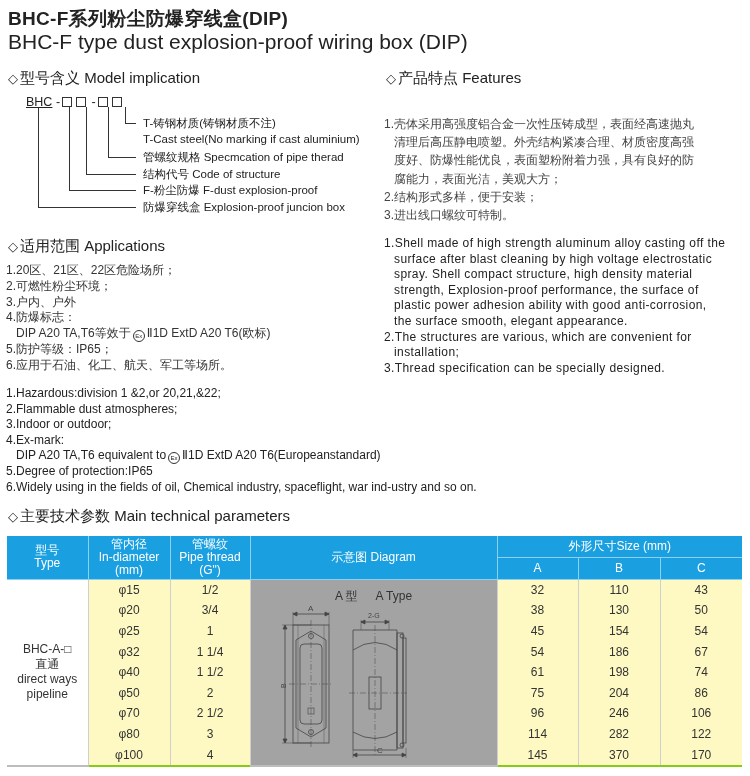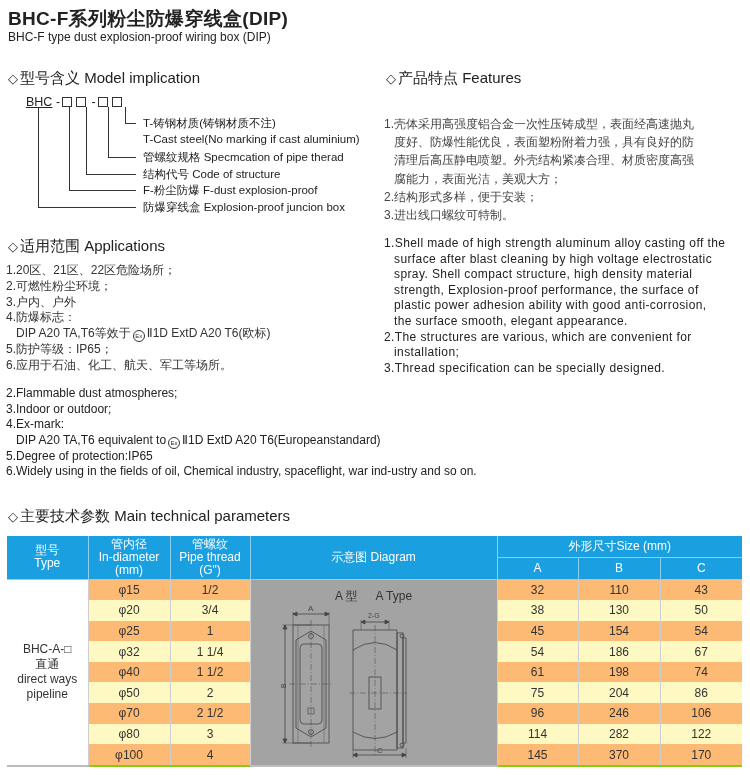--- a/index.html
+++ b/index.html
@@ -1,20 +1,20 @@
 <!DOCTYPE html>
 <html><head>
 <meta charset="utf-8">
 <style>
   html, body { margin:0; padding:0; background:#ffffff; }
   body { width:750px; height:776px; position:relative; overflow:hidden;
          font-family:"Liberation Sans", "DejaVu Sans", sans-serif; color:#222; }
   .abs { position:absolute; white-space:nowrap; }
   .title-cn { left:8px; top:6px; font-size:19px; font-weight:bold; color:#222; letter-spacing:0.3px; }
-  .title-en { left:8px; top:30px; font-size:12px; color:#222; }
+  .title-en { left:8px; top:30px; font-size:21px; color:#222; }
   .sec-head { font-size:15px; color:#222; }
   .sec-head .dia { font-size:13px; margin-right:2px; }
   .model-code { left:26px; top:95px; font-size:12.5px; color:#222; }
   .model-code .sq { display:inline-block; width:8px; height:8px; border:1px solid #333; margin:0 2px; vertical-align:-1px; }
   .mline { position:absolute; background:#333; }
   .mlabel { position:absolute; font-size:11.5px; color:#222; white-space:nowrap; }
   .feat-cn { left:384px; top:115px; width:360px; font-size:12px; color:#444; line-height:18.2px; }
   .feat-cn div { white-space:nowrap; }
   .indent { padding-left:10px; }
   .feat-en { left:384px; top:236px; width:362px; font-size:12px; color:#222; line-height:15.6px; letter-spacing:0.4px; }
@@ -22,21 +22,21 @@
   .app-cn { left:6px; top:263px; font-size:12px; color:#333; line-height:15.8px; }
   .app-en { left:6px; top:386px; font-size:12px; color:#222; line-height:15.6px; }
   .app-cn div, .app-en div { white-space:nowrap; }
   .exsym { display:inline-block; width:10px; height:10px; border:1px solid #333; border-radius:50%; font-size:6px; line-height:10px; text-align:center; vertical-align:-1px; margin:0 2px; }
 
   table.params { position:absolute; left:7px; top:536px; width:735px; border-collapse:collapse; table-layout:fixed; }
   table.params th { background:#1a9fe0; color:#ffffff; font-weight:normal; font-size:12px; line-height:13px; border-right:1px solid #8cd0f2; border-bottom:1px solid #8cd0f2; padding:0; text-align:center; }
   table.params th:last-child { border-right:none; }
   table.params td { font-size:12px; color:#333; text-align:center; height:20.6px; padding:0; border-right:1px solid #cfcfcf; }
   table.params td:last-child { border-right:none; }
-  table.params tr.odd td.stripe { background:#fdba74; }
+  table.params tr.odd td.stripe { background:#fef9c3; }
   table.params tr.even td.stripe { background:#fef9c3; }
   table.params tr.last td { border-bottom:2px solid #84cc16; }
   td.typecell { background:#fff; line-height:15px; font-size:12px; color:#333; border-bottom:2px solid #bdbdbd; }
   td.diagcell { background:#a3a3a3; position:relative; vertical-align:top; border-bottom:2px solid #bdbdbd; }
   .diag-title { position:absolute; left:0; right:0; top:8px; text-align:center; font-size:12px; color:#333; }
   .diag-svg { position:absolute; left:30px; top:20px; }
 </style>
 </head>
 <body>
 
@@ -69,22 +69,22 @@
 <div class="mlabel" style="left:143px; top:150px;">管螺纹规格 Specmcation of pipe therad</div>
 <div class="mlabel" style="left:143px; top:167px;">结构代号 Code of structure</div>
 <div class="mlabel" style="left:143px; top:183px;">F-粉尘防爆 F-dust explosion-proof</div>
 <div class="mlabel" style="left:143px; top:200px;">防爆穿线盒 Explosion-proof juncion box</div>
 
 <div class="abs sec-head" style="left:386px; top:69px;">
   <span class="dia">◇</span><span>产品特点 Features</span>
 </div>
 <div class="abs feat-cn">
   <div>1.壳体采用高强度铝合金一次性压铸成型，表面经高速抛丸</div>
+  <div class="indent">清理后高压静电喷塑。外壳结构紧凑合理、材质密度高强</div>
   <div class="indent">度好、防爆性能优良，表面塑粉附着力强，具有良好的防</div>
-  <div class="indent">清理后高压静电喷塑。外壳结构紧凑合理、材质密度高强</div>
   <div class="indent">腐能力，表面光洁，美观大方；</div>
   <div>2.结构形式多样，便于安装；</div>
   <div>3.进出线口螺纹可特制。</div>
 </div>
 <div class="abs feat-en">
   <div>1.Shell made of high strength aluminum alloy casting off the</div>
   <div class="indent">surface after blast cleaning by high voltage electrostatic</div>
   <div class="indent">spray. Shell compact structure, high density material</div>
   <div class="indent">strength, Explosion-proof performance, the surface of</div>
   <div class="indent">plastic power adhesion ability with good anti-corrosion,</div>
@@ -102,20 +102,21 @@
   <div>2.可燃性粉尘环境；</div>
   <div>3.户内、户外</div>
   <div>4.防爆标志：</div>
   <div class="indent">
     <span>DIP A20 TA,T6等效于</span><span class="exsym">Ex</span><span>Ⅱ1D ExtD A20 T6(欧标)</span>
   </div>
   <div>5.防护等级：IP65；</div>
   <div>6.应用于石油、化工、航天、军工等场所。</div>
 </div>
 <div class="abs app-en">
+  <div>1.Hazardous:division 1 &amp;2,or 20,21,&amp;22;</div>
   <div>2.Flammable dust atmospheres;</div>
   <div>3.Indoor or outdoor;</div>
   <div>4.Ex-mark:</div>
   <div class="indent">
     <span>DIP A20 TA,T6 equivalent to</span><span class="exsym">Ex</span><span>Ⅱ1D ExtD A20 T6(Europeanstandard)</span>
   </div>
   <div>5.Degree of protection:IP65</div>
   <div>6.Widely using in the fields of oil, Chemical industry, spaceflight, war ind-ustry and so on.</div>
 </div>
 

